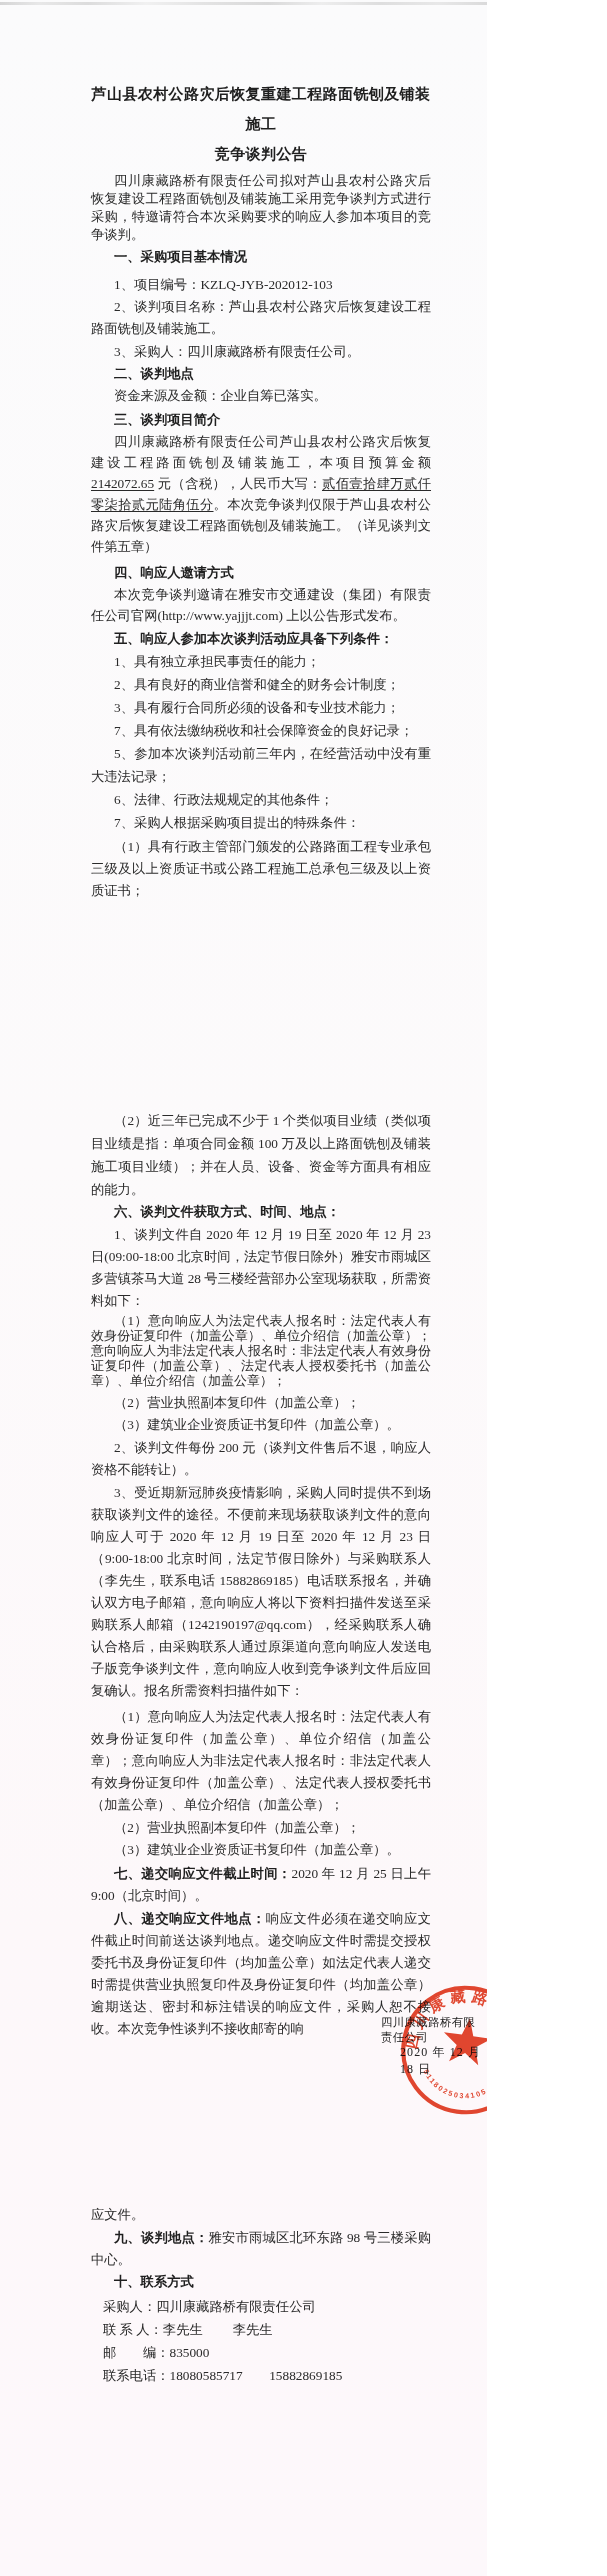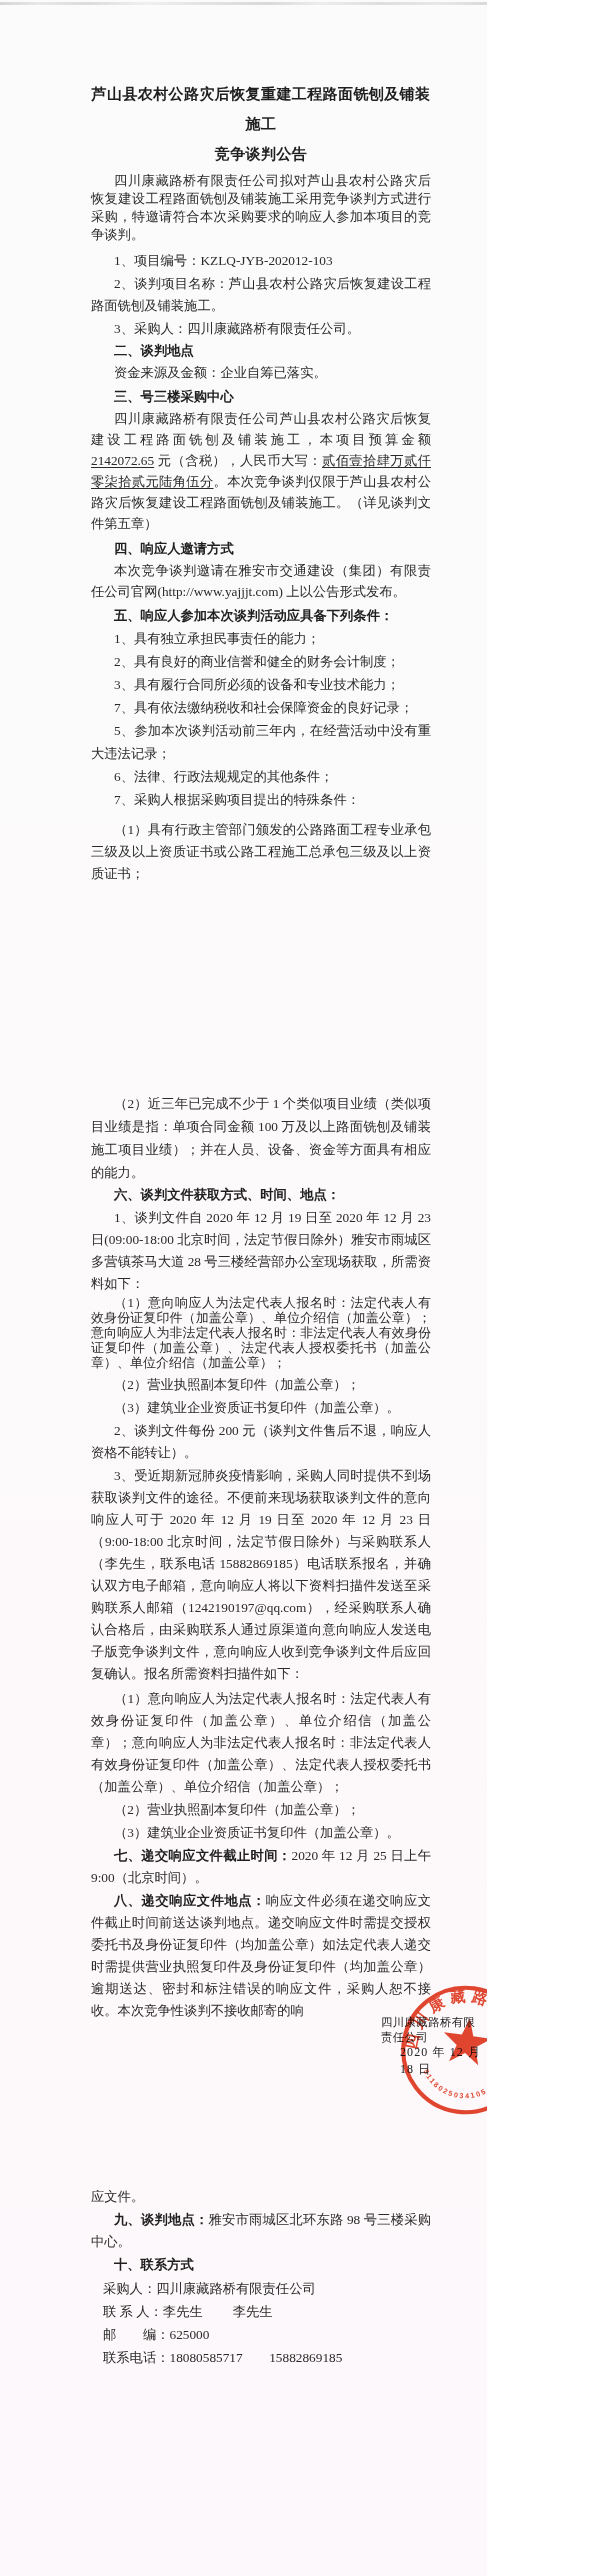--- a/index.html
+++ b/index.html
@@ -41,59 +41,60 @@
 </head>
 <body>
 
 <div class="page">
   <div class="scan-edge"></div>
 
   <div class="doc">
       <p class="blk title"><span>芦山县农村公路灾后恢复重建工程路面铣刨及铺装施工</span></p>
       <p class="blk title"><span>竞争谈判公告</span></p>
       <p class="blk p24" style="margin-top: 3px;"><span>四川康藏路桥有限责任公司拟对芦山县农村公路灾后恢复建设工程路面铣刨及铺装施工采用竞争谈判方式进行采购，特邀请符合本次采购要求的响应人参加本项目的竞争谈判。</span></p>
+      <p class="blk h" style="margin-top: 1.5px;"><span>一、采购项目基本情况</span></p>
       <p class="blk p29" style="margin-top: 6px; font-family: Liberation Serif, serif;"><span>1、项目编号：KZLQ-JYB-202012-103</span></p>
       <p class="blk p29" style="margin-top: 0.8px;"><span>2、谈判项目名称：芦山县农村公路灾后恢复建设工程路面铣刨及铺装施工。</span></p>
       <p class="blk p29" style="margin-top: 0.8px;"><span>3、采购人：四川康藏路桥有限责任公司。</span></p>
       <p class="blk h"><span>二、谈判地点</span></p>
       <p class="blk p29"><span>资金来源及金额：企业自筹已落实。</span></p>
-      <p class="blk h" style="margin-top: 2.3px;"><span>三、号三楼采购中心</span></p>
+      <p class="blk h" style="margin-top: 2.3px;"><span>三、谈判项目简介</span></p>
       <p class="blk p28"><span>四川康藏路桥有限责任公司芦山县农村公路灾后恢复建设工程路面铣刨及铺装施工，本项目预算金额 </span><span class="u">2142072.65</span><span> 元（含税），人民币大写：</span><span class="u">贰佰壹拾肆万贰仟零柒拾贰元陆角伍分</span><span>。本次竞争谈判仅限于芦山县农村公路灾后恢复建设工程路面铣刨及铺装施工。（详见谈判文件第五章）</span></p>
       <p class="blk h" style="margin-top: 4.6px;"><span>四、响应人邀请方式</span></p>
       <p class="blk p28"><span>本次竞争谈判邀请在雅安市交通建设（集团）有限责任公司官网(http://www.yajjjt.com) 上以公告形式发布。</span></p>
       <p class="blk h" style="margin-top: 2.3px;"><span>五、响应人参加本次谈判活动应具备下列条件：</span></p>
       <p class="blk p30"><span>1、具有独立承担民事责任的能力；</span></p>
       <p class="blk p30"><span>2、具有良好的商业信誉和健全的财务会计制度；</span></p>
       <p class="blk p30"><span>3、具有履行合同所必须的设备和专业技术能力；</span></p>
       <p class="blk p30"><span>7、具有依法缴纳税收和社会保障资金的良好记录；</span></p>
       <p class="blk p30"><span>5、参加本次谈判活动前三年内，在经营活动中没有重大违法记录；</span></p>
       <p class="blk p30"><span>6、法律、行政法规规定的其他条件；</span></p>
       <p class="blk p30"><span>7、采购人根据采购项目提出的特殊条件：</span></p>
-      <p class="blk p29" style="margin-top: 8px;"><span>（1）具有行政主管部门颁发的公路路面工程专业承包三级及以上资质证书或公路工程施工总承包三级及以上资质证书；</span></p>
+      <p class="blk p29" style="margin-top: 2px;"><span>（1）具有行政主管部门颁发的公路路面工程专业承包三级及以上资质证书或公路工程施工总承包三级及以上资质证书；</span></p>
       <div class="blk gap" style="height: 207px;"></div>
       <p class="blk p30"><span>（2）近三年已完成不少于 1 个类似项目业绩（类似项目业绩是指：单项合同金额 100 万及以上路面铣刨及铺装施工项目业绩）；并在人员、设备、资金等方面具有相应的能力。</span></p>
       <p class="blk h"><span>六、谈判文件获取方式、时间、地点：</span></p>
       <p class="blk p29" style="margin-top: 0.8px;"><span>1、谈判文件自 2020 年 12 月 19 日至 2020 年 12 月 23 日(09:00-18:00 北京时间，法定节假日除外）雅安市雨城区多营镇茶马大道 28 号三楼经营部办公室现场获取，所需资料如下：</span></p>
       <p class="blk p20" style="margin-top: 0.8px;"><span>（1）意向响应人为法定代表人报名时：法定代表人有效身份证复印件（加盖公章）、单位介绍信（加盖公章）；意向响应人为非法定代表人报名时：非法定代表人有效身份证复印件（加盖公章）、法定代表人授权委托书（加盖公章）、单位介绍信（加盖公章）；</span></p>
       <p class="blk p29" style="margin-top: 3.8px;"><span>（2）营业执照副本复印件（加盖公章）；</span></p>
       <p class="blk p29" style="margin-top: 0.8px;"><span>（3）建筑业企业资质证书复印件（加盖公章）。</span></p>
       <p class="blk p29" style="margin-top: 0.8px;"><span>2、谈判文件每份 200 元（谈判文件售后不退，响应人资格不能转让）。</span></p>
       <p class="blk p29" style="margin-top: 0.8px;"><span>3、受近期新冠肺炎疫情影响，采购人同时提供不到场获取谈判文件的途径。不便前来现场获取谈判文件的意向响应人可于 2020 年 12 月 19 日至 2020 年 12 月 23 日（9:00-18:00 北京时间，法定节假日除外）与采购联系人（李先生，联系电话 15882869185）电话联系报名，并确认双方电子邮箱，意向响应人将以下资料扫描件发送至采购联系人邮箱（1242190197@qq.com），经采购联系人确认合格后，由采购联系人通过原渠道向意向响应人发送电子版竞争谈判文件，意向响应人收到竞争谈判文件后应回复确认。报名所需资料扫描件如下：</span></p>
       <p class="blk p29" style="margin-top: 3.8px;"><span>（1）意向响应人为法定代表人报名时：法定代表人有效身份证复印件（加盖公章）、单位介绍信（加盖公章）；意向响应人为非法定代表人报名时：非法定代表人有效身份证复印件（加盖公章）、法定代表人授权委托书（加盖公章）、单位介绍信（加盖公章）；</span></p>
       <p class="blk p29" style="margin-top: 0.8px;"><span>（2）营业执照副本复印件（加盖公章）；</span></p>
       <p class="blk p29" style="margin-top: 0.8px;"><span>（3）建筑业企业资质证书复印件（加盖公章）。</span></p>
       <p class="blk p29" style="margin-top: 1.5px;"><span class="b">七、递交响应文件截止时间：</span><span>2020 年 12 月 25 日上午 9:00（北京时间）。</span></p>
       <p class="blk p29" style="margin-top: 0.8px;"><span class="b">八、递交响应文件地点：</span><span>响应文件必须在递交响应文件截止时间前送达谈判地点。递交响应文件时需提交授权委托书及身份证复印件（均加盖公章）如法定代表人递交时需提供营业执照复印件及身份证复印件（均加盖公章）逾期送达、密封和标注错误的响应文件，采购人恕不接收。本次竞争性谈判不接收邮寄的响</span></p>
       <div class="blk gap" style="height: 164px;"></div>
       <p class="blk cont"><span>应文件。</span></p>
       <p class="blk p29" style="margin-top: 0.8px;"><span class="b">九、谈判地点：</span><span>雅安市雨城区北环东路 98 号三楼采购中心。</span></p>
       <p class="blk h" style="margin-top: 0.8px;"><span>十、联系方式</span></p>
       <p class="blk contact" style="margin-top: 1.5px;"><span>采购人：四川康藏路桥有限责任公司</span></p>
       <p class="blk contact"><span>联 系 人：李先生　　 李先生</span></p>
-      <p class="blk contact"><span>邮　　编：625000</span></p>
+      <p class="blk contact"><span>邮　　编：835000</span></p>
       <p class="blk contact"><span>联系电话：18080585717　　15882869185</span></p>
     </div>
 
   <div class="sign-company">四川康藏路桥有限责任公司</div>
   <div class="sign-date">2020 年 12 月 18 日</div>
 
   <svg class="stamp" width="135" height="140" viewBox="0 0 178 184">
     <circle cx="89" cy="92" r="82" fill="none" stroke="#e03a20" stroke-width="5.5"></circle>
     <polygon points="89,50 96.6,72.5 120.4,72.8 101.4,87 108.4,109.7 89,96 69.6,109.7 76.6,87 57.6,72.8 81.4,72.5" fill="#e03a20"></polygon>
     <defs>

